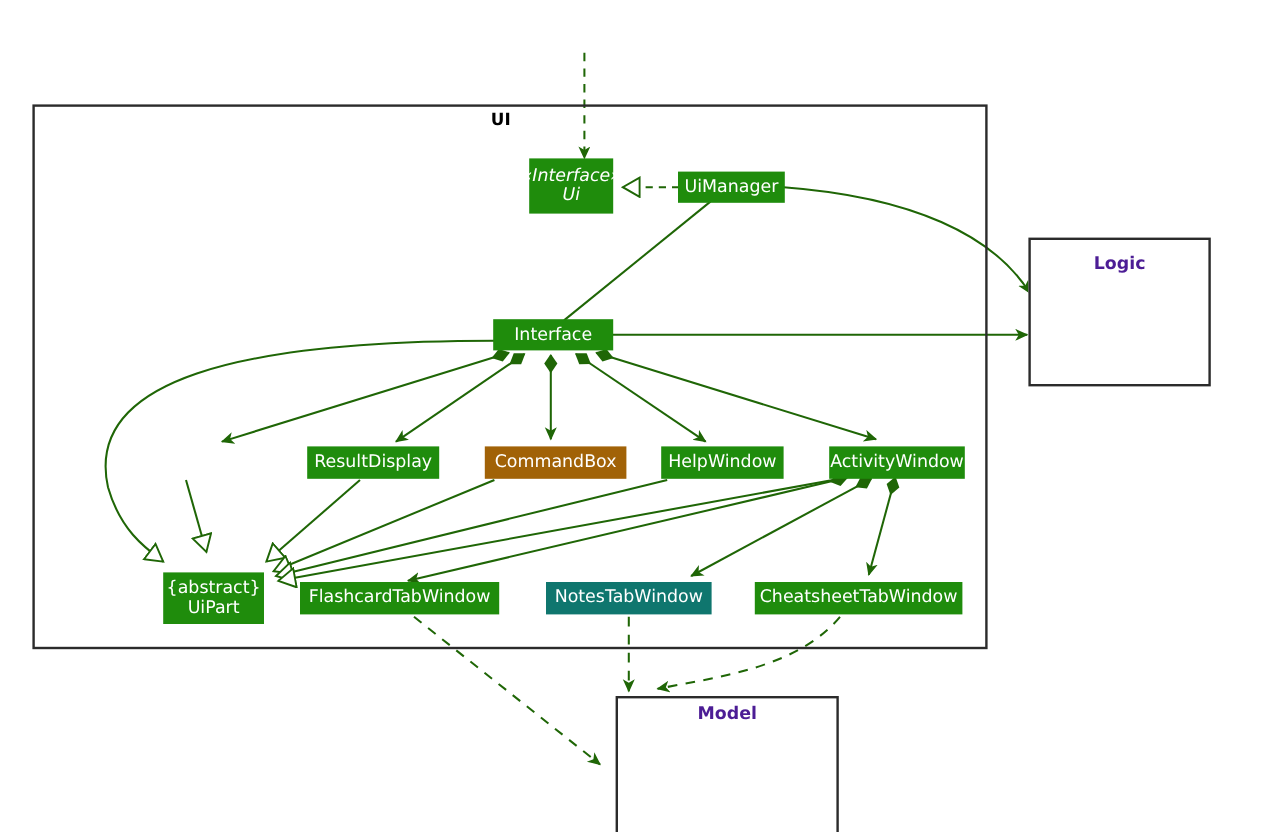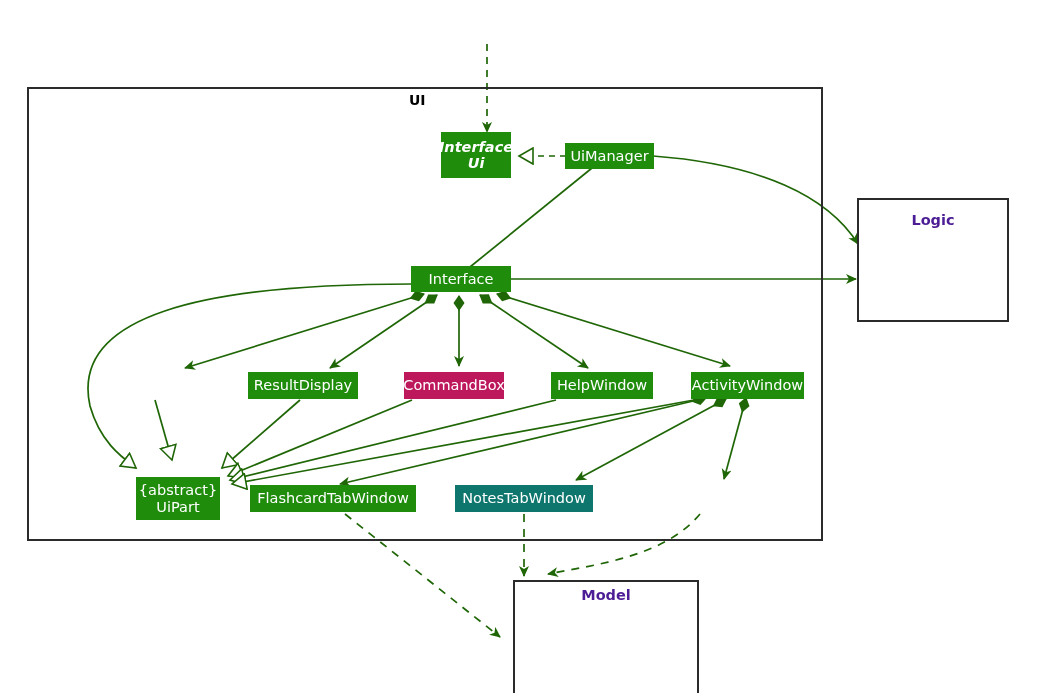--- a/index.html
+++ b/index.html
@@ -132,39 +132,39 @@
 
   <div class="pkg" style="left:27px; top:71px; width:796px; height:454px; border:2px solid #2b2b2b;"></div>
   <div class="pkg-title" style="left:409px; top:76px;">UI</div>
 
   <div class="ext-box" style="left:857px; top:182px; width:152px; height:124px; border:2px solid #2b2b2b;"></div>
   <div class="ext-title" style="left:857px; top:196px; width:152px;">Logic</div>
 
   <div class="ext-box" style="left:513px; top:564px; width:186px; height:126px; border:2px solid #2b2b2b;"></div>
   <div class="ext-title" style="left:513px; top:571px; width:186px;">Model</div>
 
-  <div class="node" style="left:441px; top:116px; width:70px; height:46px; background:#1f8c0c;font-weight:bold;">
+  <div class="node" style="left:441px; top:116px; width:70px; height:46px; background:#1f8c0c;">
     <span class="ln italic">«Interface»</span>
     <span class="ln italic">Ui</span>
   </div>
 
   <div class="node" style="left:565px; top:127px; width:89px; height:26px; background:#1f8c0c;">
     <span class="ln">UiManager</span>
   </div>
 
   <div class="node" style="left:411px; top:250px; width:100px; height:26px; background:#1f8c0c;">
     <span class="ln">Interface</span>
   </div>
 
 
-  <div class="node" style="left:248px; top:356px; width:110px; height:27px; background:#1f8c0c;">
+  <div class="node" style="left:256px; top:356px; width:110px; height:27px; background:#1f8c0c;">
     <span class="ln">ResultDisplay</span>
   </div>
 
-  <div class="node" style="left:404px; top:356px; width:100px; height:27px; background:#be185d;">
+  <div class="node" style="left:404px; top:356px; width:118px; height:27px; background:#a16207;">
     <span class="ln">CommandBox</span>
   </div>
 
   <div class="node" style="left:551px; top:356px; width:102px; height:27px; background:#1f8c0c;">
     <span class="ln">HelpWindow</span>
   </div>
 
   <div class="node" style="left:691px; top:356px; width:113px; height:27px; background:#1f8c0c;">
     <span class="ln">ActivityWindow</span>
   </div>
@@ -175,14 +175,17 @@
   </div>
 
   <div class="node" style="left:250px; top:469px; width:166px; height:27px; background:#1f8c0c;">
     <span class="ln">FlashcardTabWindow</span>
   </div>
 
   <div class="node" style="left:455px; top:469px; width:138px; height:27px; background:#0f766e;">
     <span class="ln">NotesTabWindow</span>
   </div>
 
+  <div class="node" style="left:629px; top:469px; width:173px; height:27px; background:#1f8c0c;">
+    <span class="ln">CheatsheetTabWindow</span>
+  </div>
 
 </div>
 
 </body></html>

